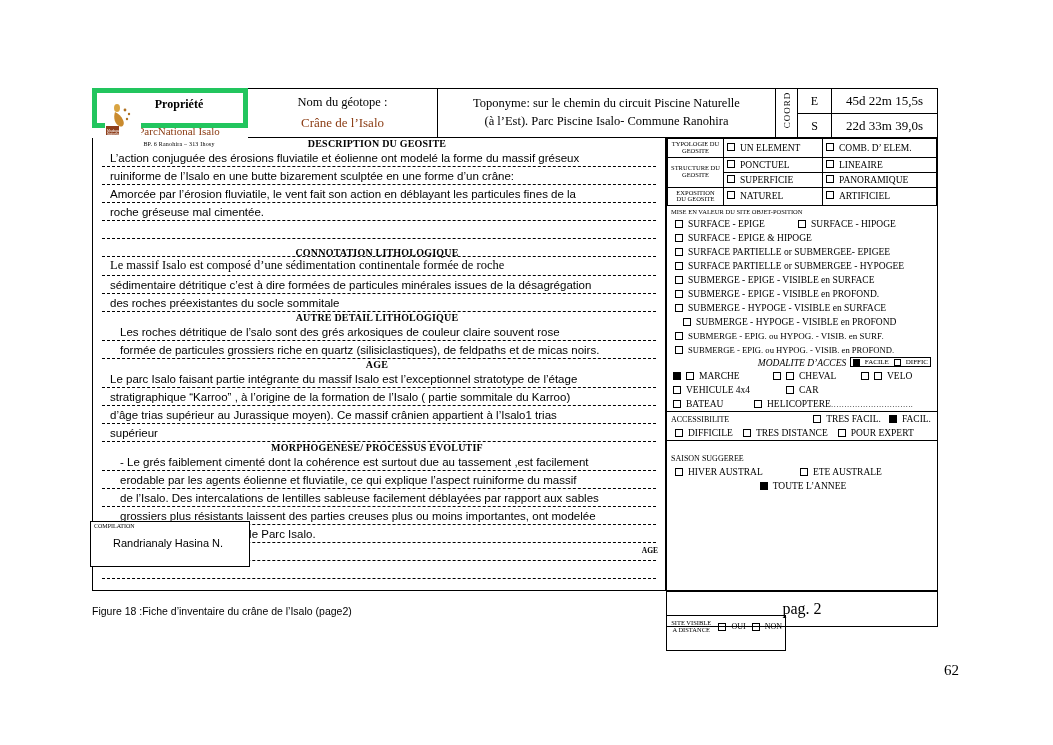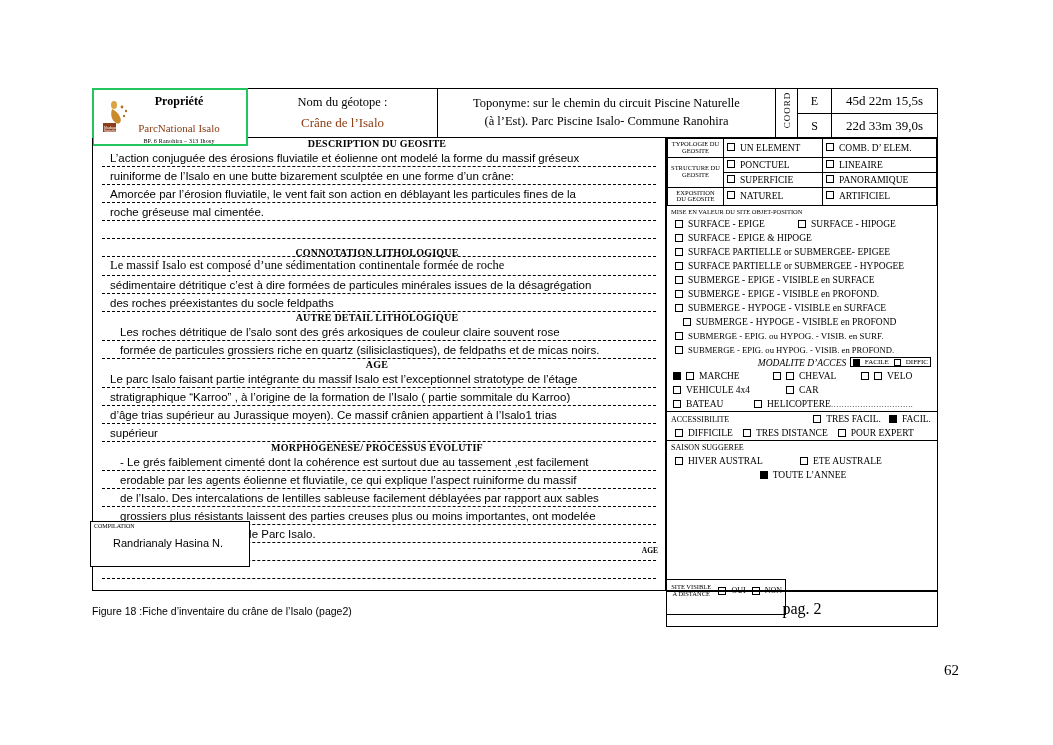--- a/index.html
+++ b/index.html
@@ -12,22 +12,22 @@
     position:relative;
     overflow:hidden;
   }
   .page { position:absolute; left:0; top:0; width:1053px; height:745px; }
 
   .sheet { position:absolute; left:92px; top:88px; width:846px; height:503px; }
 
   
   .hdr { position:absolute; left:0; top:0; width:846px; height:50px; }
   .hdr-prop {
-    position:absolute; left:0; top:0; width:156px; height:58px;
-    border:2px solid #22c55e; text-align:center;
+    position:absolute; left:0; top:0; width:156px; height:40px;
+    border:5px solid #22c55e; text-align:center;
   }
   .logo {
     position:absolute; left:6px; top:5px; width:40px; height:40px;
   }
   .logo svg { display:block; }
   .prop-title { font-size:12px; font-weight:bold; margin-top:4px; margin-left:18px; }
   .prop-sub { font-size:11px; color:#8a3b12; margin-left:18px; margin-top:13px; }
   .prop-addr { font-size:6px; margin-left:18px; margin-top:4px; letter-spacing:.2px; }
 
   .hdr-nom {
@@ -101,21 +101,21 @@
   .rtable td.lab { width:56px; font-size:6.5px; text-align:center; line-height:1.05; }
 
   .section-cap { font-size:6.5px; padding:2px 4px; }
   .center-it { text-align:center; font-style:italic; font-size:9.5px; padding:1px 0; }
 
   .pagbox {
     position:absolute; left:574px; top:503px; width:272px; height:36px;
     border:1px solid #000; text-align:center; font-size:16px; line-height:34px;
   }
   .visbox {
-    position:absolute; left:574px; top:491px; width:120px; height:36px;
+    position:absolute; left:574px; top:527px; width:120px; height:36px;
     border:1px solid #000;
   }
 
   .figcap {
     position:absolute; left:92px; top:605px;
     font-family:"Liberation Sans", sans-serif; font-size:10.5px;
   }
   .pagenum {
     position:absolute; left:944px; top:662px; font-size:15px;
   }
@@ -203,21 +203,21 @@
       <div class="sec-title" style="margin-top:-10px;">CONNOTATION LITHOLOGIQUE</div>
 
       <div style="padding:0 10px;">
         <div class="dline">
             <span class="txt ser">Le massif Isalo est composé d’une sédimentation continentale formée de roche</span>
           </div>
         <div class="dline">
             <span class="txt">sédimentaire détritique c’est à dire formées de particules minérales issues de la désagrégation</span>
           </div>
         <div class="dline">
-            <span class="txt">des roches préexistantes du socle feldpaths</span>
+            <span class="txt">des roches préexistantes du socle sommitale</span>
           </div>
       </div>
 
       <div class="sec-title">AUTRE DETAIL LITHOLOGIQUE</div>
 
       <div style="padding:0 10px;">
         <div class="dline">
             <span class="txt i">Les roches détritique de l’salo sont des grés arkosiques de couleur claire souvent rose</span>
           </div>
         <div class="dline">
@@ -408,21 +408,21 @@
 
       <div class="rrow" style="padding-left:8px;">
         <span class="cb"></span>
         <span style="margin-right:10px;">DIFFICILE</span>
         <span class="cb"></span>
         <span style="margin-right:10px;">TRES DISTANCE</span>
         <span class="cb"></span>
         <span>POUR EXPERT</span>
       </div>
 
-      <div class="section-cap" style="font-size:8px; border-top:1px solid #000; padding-top:2px;">SAISON  SUGGEREE</div>
+      <div class="section-cap" style="font-size:8px; border-top:1px solid #000; padding-top:13px;">SAISON  SUGGEREE</div>
 
       <div class="rrow" style="padding-left:8px;">
         <span class="cb"></span>
         <span style="width:112px;">HIVER AUSTRAL</span>
         <span class="cb"></span>
         <span>ETE AUSTRALE</span>
       </div>
 
       <div class="rrow" style="justify-content:center;">
         <span class="cb filled"></span>

